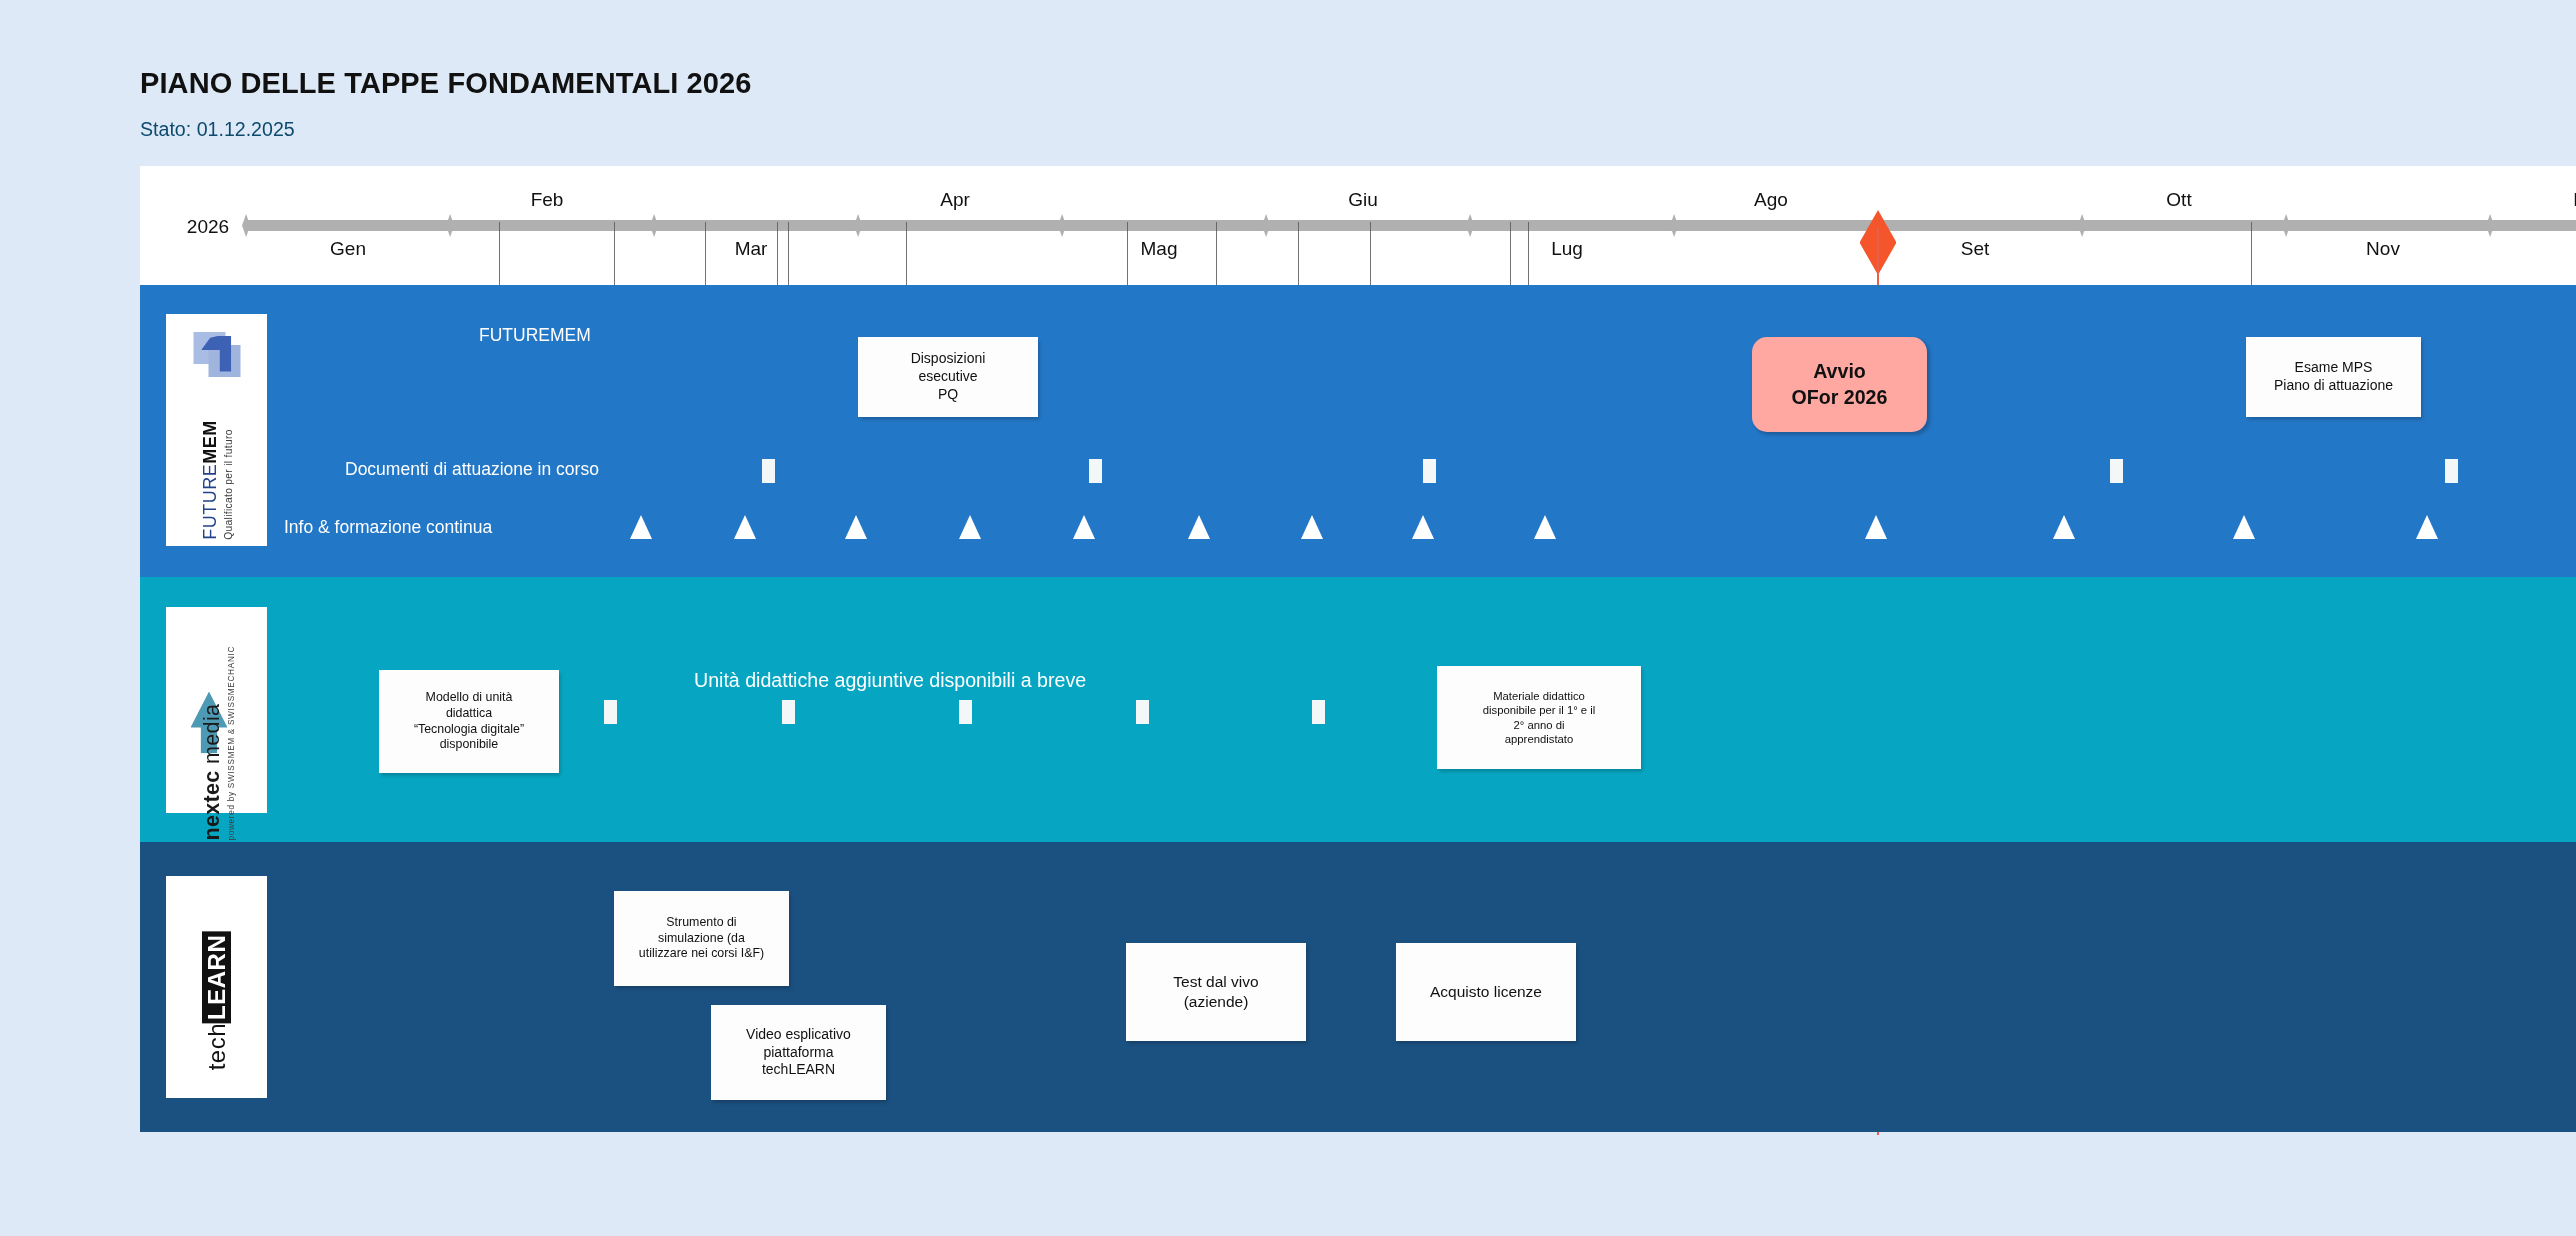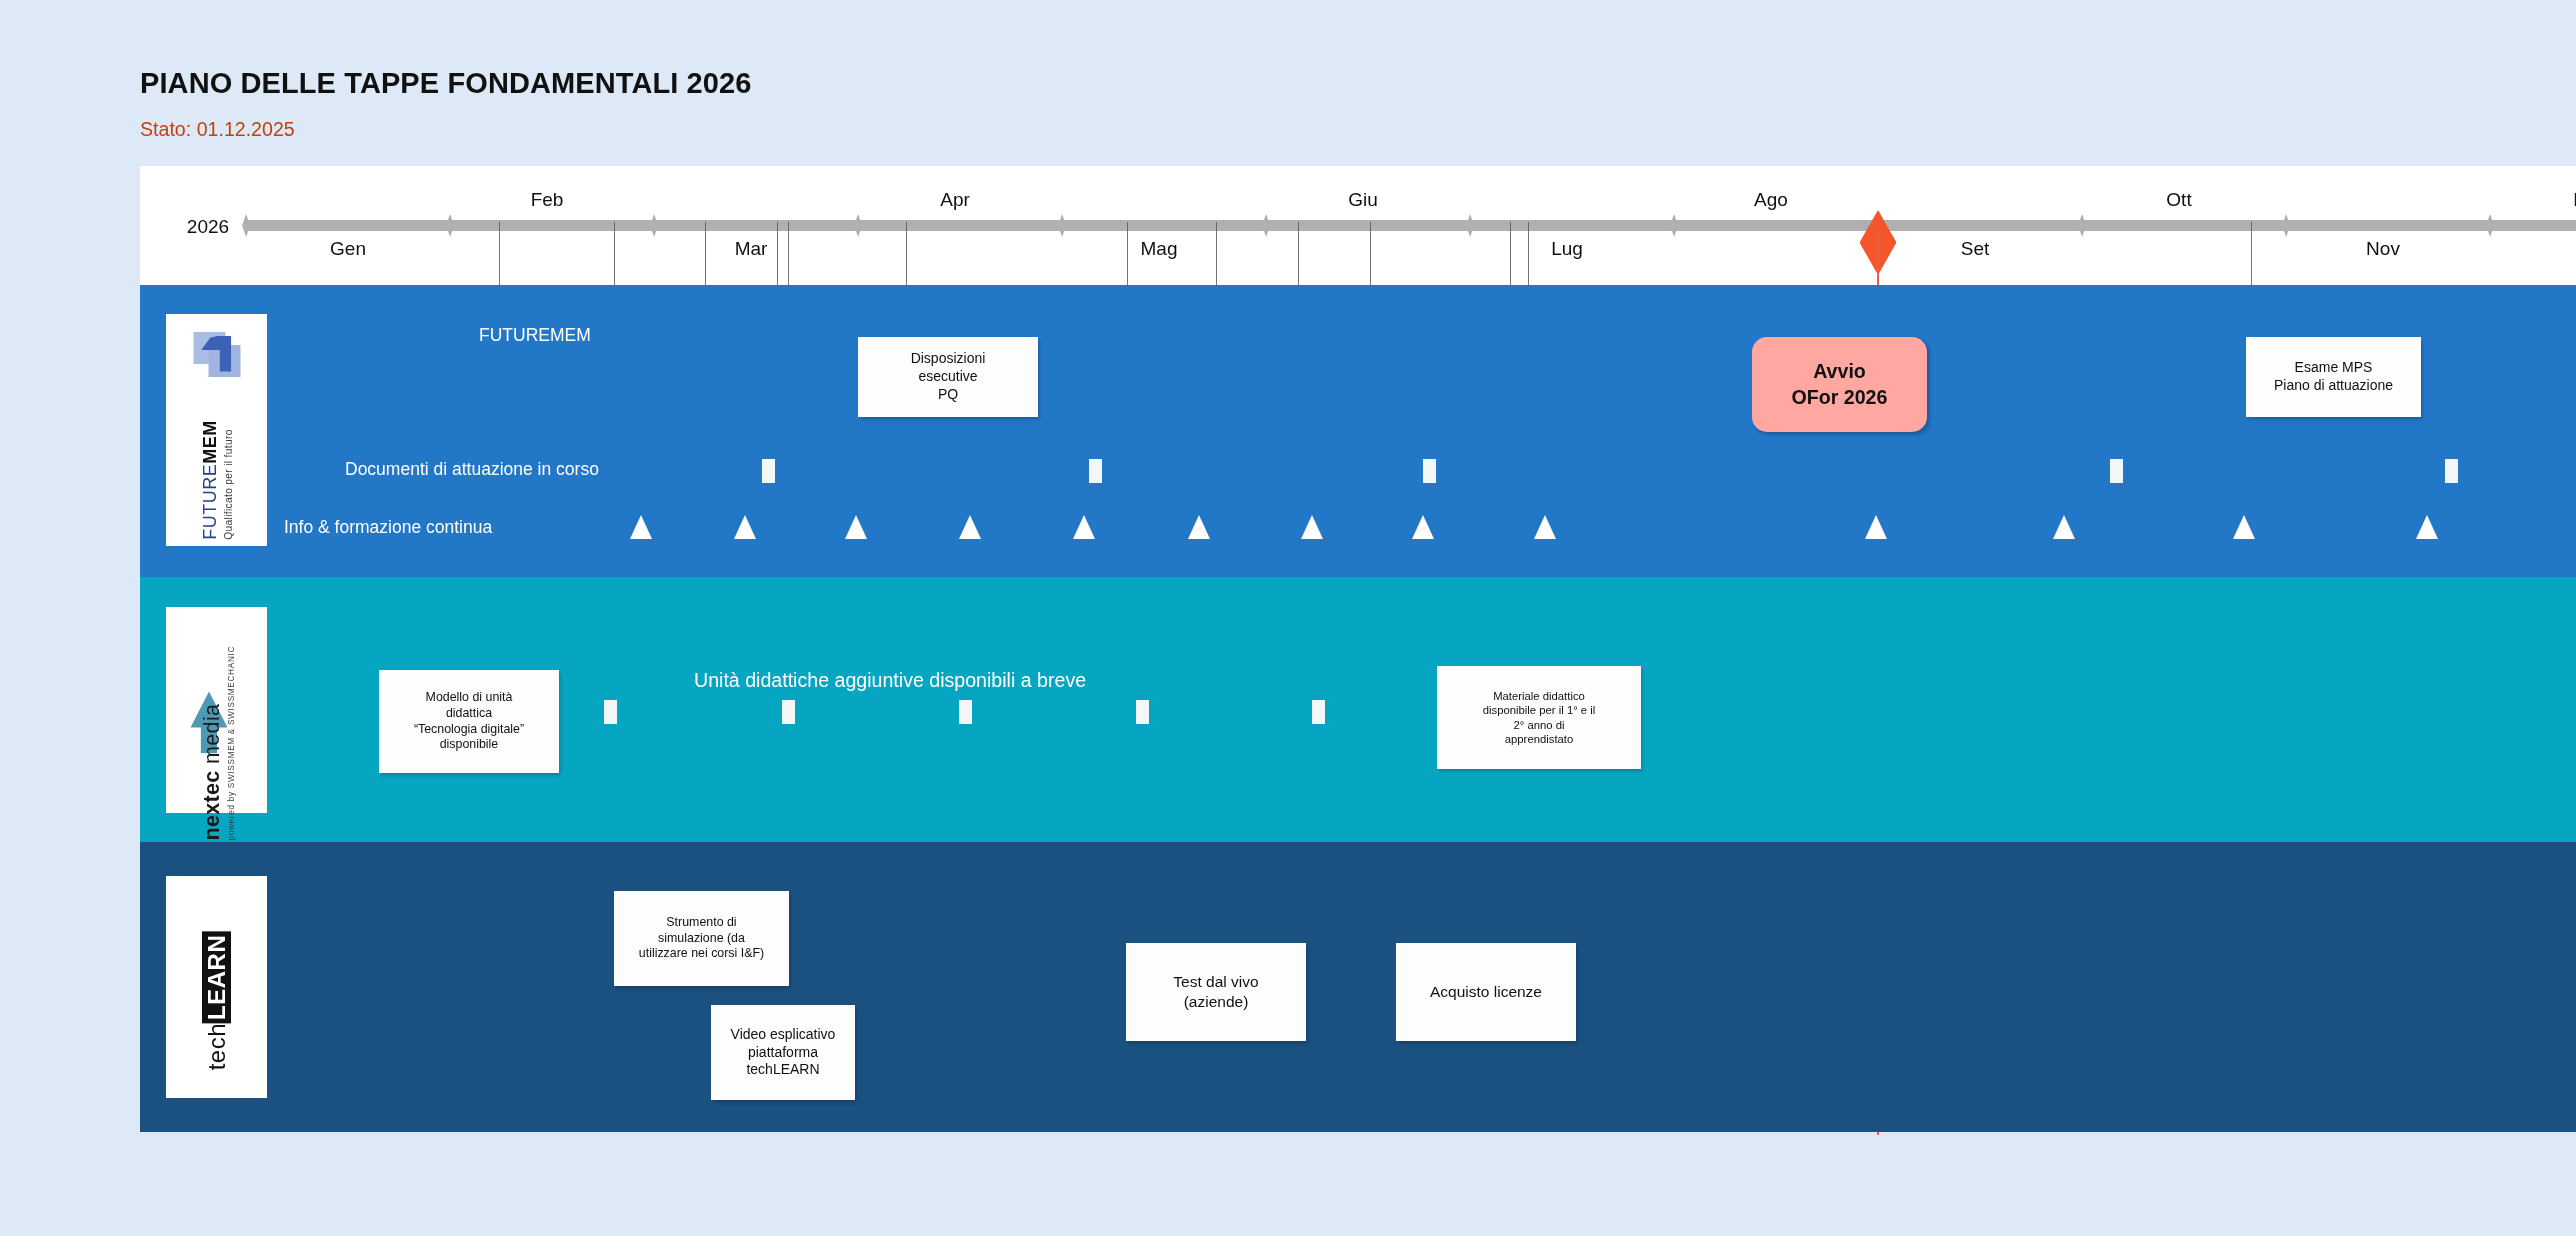--- a/index.html
+++ b/index.html
@@ -13,21 +13,21 @@
   #root{position:absolute;left:0;top:0;width:3433px;height:1237px;}
 
   
   .title{
     position:absolute;left:140px;top:67px;
     font-size:29px;font-weight:bold;color:#111;letter-spacing:0.1px;
     white-space:nowrap;
   }
   .subtitle{
     position:absolute;left:140px;top:118px;
-    font-size:19.6px;color:#c2410c;white-space:nowrap;
+    font-size:19.6px;color:#0c4a6e;white-space:nowrap;
   }
 
   
   .canvas{
     position:absolute;left:140px;top:166px;width:3189px;height:966px;
     background:#ffffff;
   }
 
   
   .axis-wrap{position:absolute;left:140px;top:166px;width:3189px;height:120px;}
@@ -276,21 +276,21 @@
 
   <div class="logo-plate learn-logo">
     <div class="learn-text">
       <span>tech</span><span class="hi">LEARN</span>
     </div>
   </div>
 
   <div class="box" style="left:614px;top:891px;width:175px;height:95px;font-size:12.4px;white-space:pre-line;"><span>Strumento di
 simulazione (da
 utilizzare nei corsi I&amp;F)</span></div>
-  <div class="box" style="left:711px;top:1005px;width:144px;height:95px;font-size:14px;white-space:pre-line;"><span>Video esplicativo
+  <div class="box" style="left:711px;top:1005px;width:175px;height:95px;font-size:14px;white-space:pre-line;"><span>Video esplicativo
 piattaforma
 techLEARN</span></div>
   <div class="box" style="left:1126px;top:943px;width:180px;height:98px;font-size:15.5px;white-space:pre-line;"><span>Test dal vivo
 (aziende)</span></div>
   <div class="box" style="left:1396px;top:943px;width:180px;height:98px;font-size:15.5px;white-space:pre-line;"><span>Acquisto licenze</span></div>
 
 </div>
 
 
 </body></html>

